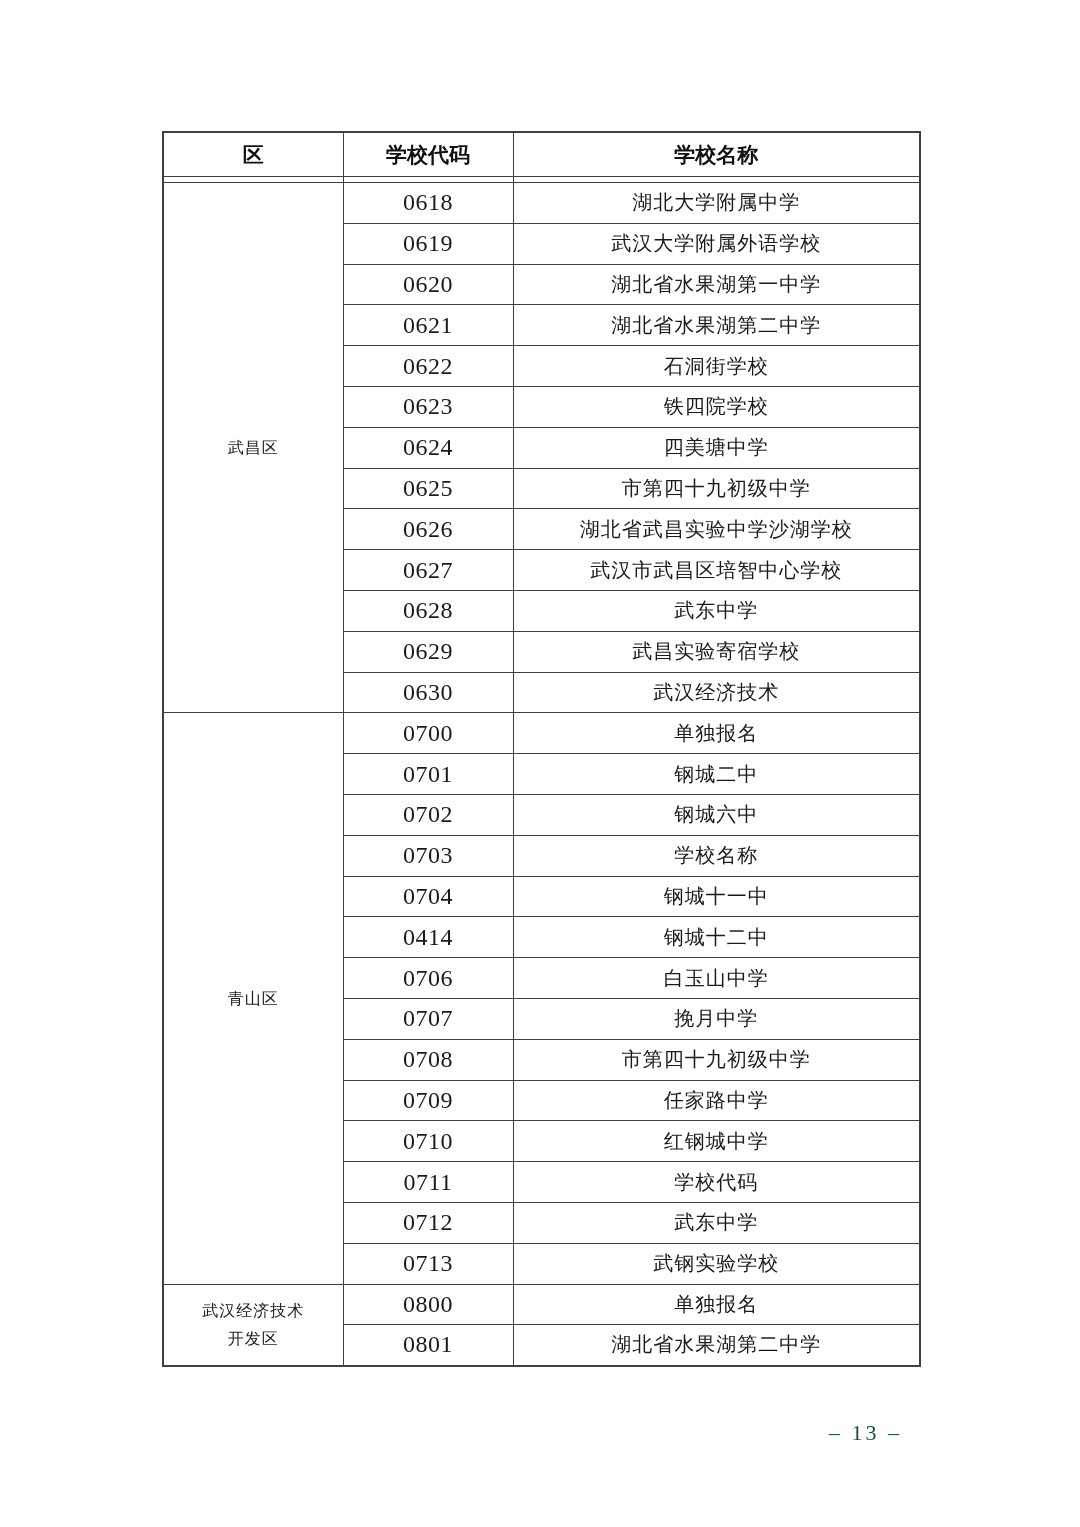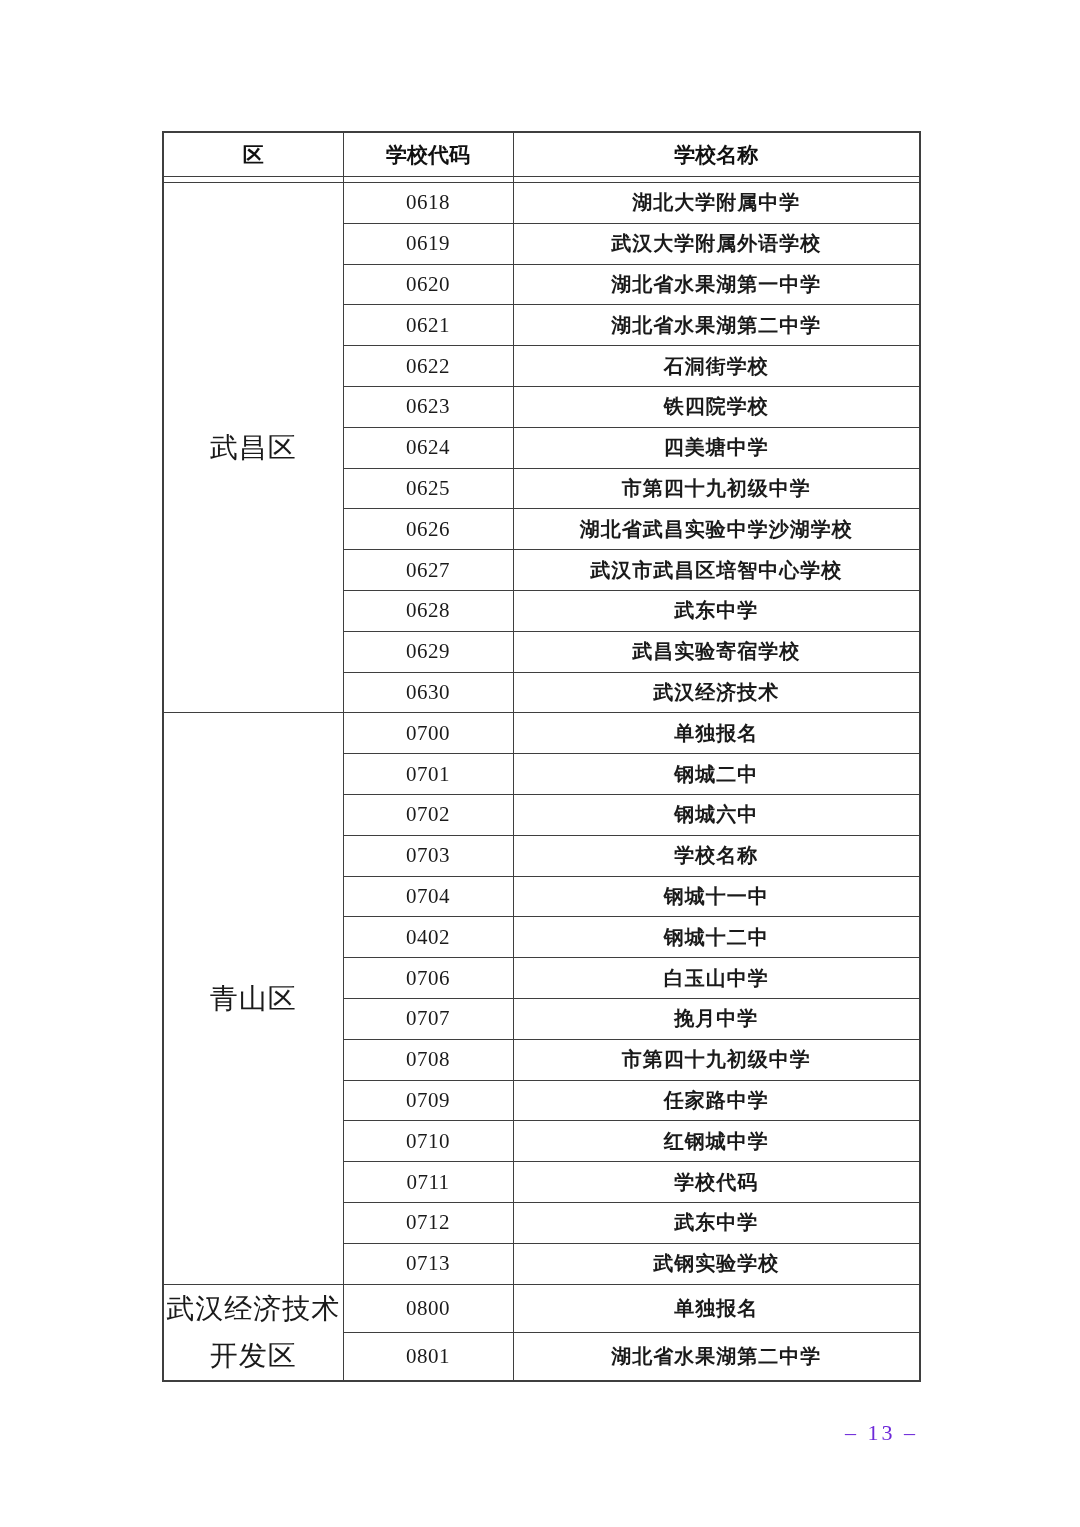--- a/index.html
+++ b/index.html
@@ -40,41 +40,40 @@
     color: #111111;
   }
   .doc-table tr.spacer-row td {
     height: 5px;
     line-height: 0;
   }
   .doc-table tbody tr.data-row {
     height: 40.8px;
   }
   .district-cell {
-    font-size: 28px;
+    font-size: 16px;
     letter-spacing: 1px;
     white-space: pre-line;
     line-height: 1.7;
   }
   .code-cell {
-    font-size: 21px;
+    font-size: 24px;
     letter-spacing: 0.5px;
   }
   .name-cell {
     font-size: 20px;
     letter-spacing: 1px;
-    font-weight: bold;
   }
   .page-number {
     position: absolute;
     top: 1420px;
-    right: 162px;
+    right: 178px;
     font-size: 22px;
     letter-spacing: 3px;
-    color: #6d28d9;
+    color: #14532d;
     font-family: "Liberation Serif", "DejaVu Serif", serif;
   }
 </style>
 </head>
 <body>
 
 <table class="doc-table">
   <colgroup>
     <col style="width:180px">
     <col style="width:170px">
@@ -161,21 +160,21 @@
       </tr>
       <tr class="data-row">
         <td class="code-cell">0703</td>
         <td class="name-cell">学校名称</td>
       </tr>
       <tr class="data-row">
         <td class="code-cell">0704</td>
         <td class="name-cell">钢城十一中</td>
       </tr>
       <tr class="data-row">
-        <td class="code-cell">0402</td>
+        <td class="code-cell">0414</td>
         <td class="name-cell">钢城十二中</td>
       </tr>
       <tr class="data-row">
         <td class="code-cell">0706</td>
         <td class="name-cell">白玉山中学</td>
       </tr>
       <tr class="data-row">
         <td class="code-cell">0707</td>
         <td class="name-cell">挽月中学</td>
       </tr>

